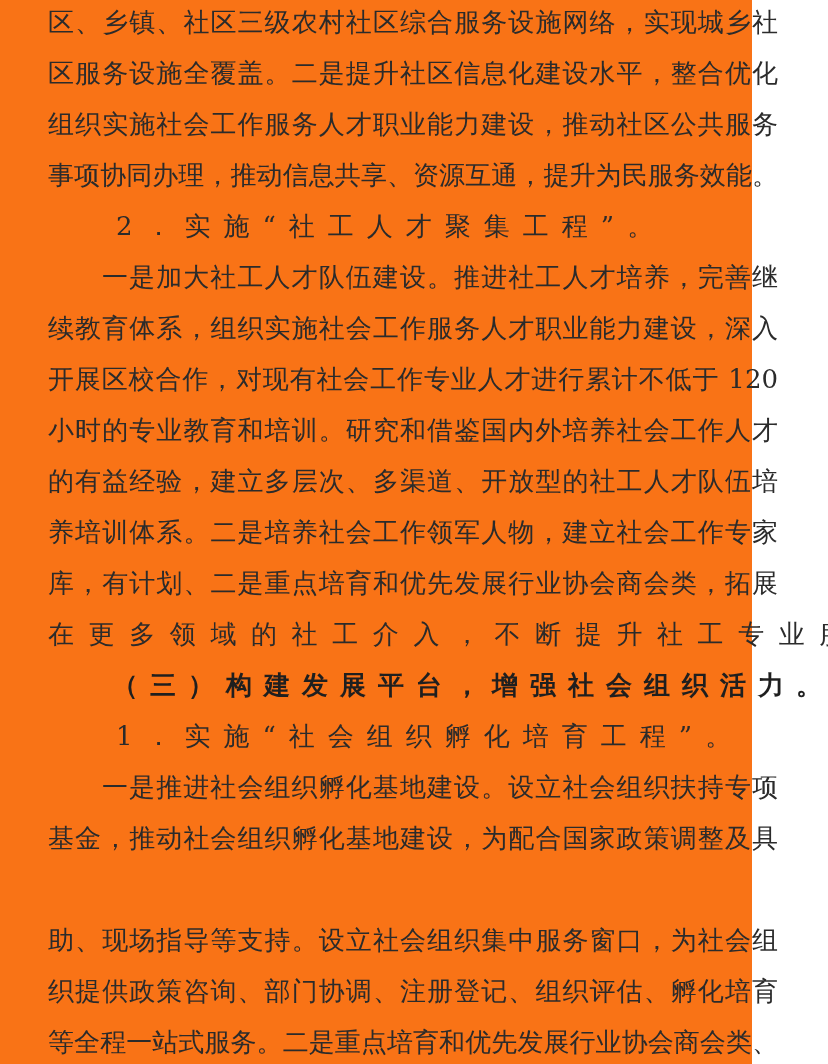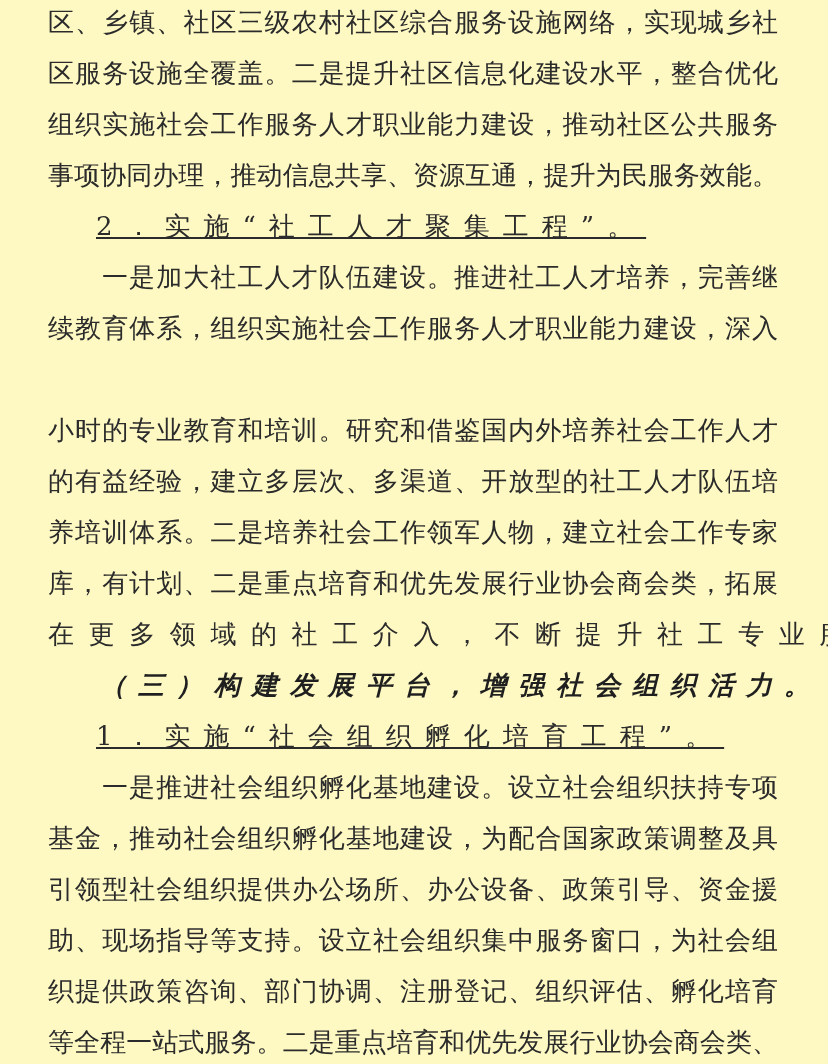--- a/index.html
+++ b/index.html
@@ -10,23 +10,23 @@
     body {
       width: 828px;
       height: 1064px;
       overflow: hidden;
       position: relative;
     }
     .page {
       position: absolute;
       left: 0;
       top: 0;
-      width: 828px;
+      width: 752px;
       height: 1064px;
-      background: #fef9c3;
+      background: #f97316;
     }
     .line {
       position: absolute;
       left: 48px;
       width: 730px;
       height: 40px;
       font-family: "DejaVu Serif", "Liberation Serif", serif;
       font-size: 26px;
       line-height: 40px;
       color: #2b2b2b;
@@ -37,59 +37,57 @@
     }
     .line.last {
       text-align-last: left;
       letter-spacing: 14.6px;
     }
     .line.indent {
       left: 102px;
       width: 676px;
     }
     .line.heading {
-      left: 100px;
+      left: 112px;
       width: 666px;
       font-weight: bold;
       color: #1f1f1f;
       text-align-last: left;
       letter-spacing: 12px;
-      font-style: italic;
     }
     .line.sub {
-      left: 96px;
+      left: 116px;
       width: 678px;
       text-align-last: left;
       letter-spacing: 13px;
-      text-decoration: underline;
     }
   </style>
 </head>
 <body>
 
 <div class="page">
   <div class="line" style="top:2px">区、乡镇、社区三级农村社区综合服务设施网络，实现城乡社</div>
   <div class="line" style="top:53px">区服务设施全覆盖。二是提升社区信息化建设水平，整合优化</div>
   <div class="line" style="top:104px">组织实施社会工作服务人才职业能力建设，推动社区公共服务</div>
   <div class="line" style="top:155px">事项协同办理，推动信息共享、资源互通，提升为民服务效能。</div>
 
   <div class="line sub" style="top:206px">2．实施“社工人才聚集工程”。</div>
 
   <div class="line indent" style="top:257px">一是加大社工人才队伍建设。推进社工人才培养，完善继</div>
   <div class="line" style="top:308px">续教育体系，组织实施社会工作服务人才职业能力建设，深入</div>
+  <div class="line" style="top:359px">开展区校合作，对现有社会工作专业人才进行累计不低于 120</div>
   <div class="line" style="top:410px">小时的专业教育和培训。研究和借鉴国内外培养社会工作人才</div>
   <div class="line" style="top:461px">的有益经验，建立多层次、多渠道、开放型的社工人才队伍培</div>
   <div class="line" style="top:512px">养培训体系。二是培养社会工作领军人物，建立社会工作专家</div>
   <div class="line" style="top:563px">库，有计划、二是重点培育和优先发展行业协会商会类，拓展</div>
   <div class="line last" style="top:614px">在更多领域的社工介入，不断提升社工专业服务水平。</div>
 
   <div class="line heading" style="top:665px">（三）构建发展平台，增强社会组织活力。</div>
 
   <div class="line sub" style="top:716px">1．实施“社会组织孵化培育工程”。</div>
 
   <div class="line" style="top:818px">基金，推动社会组织孵化基地建设，为配合国家政策调整及具</div>
   <div class="line indent" style="top:767px">一是推进社会组织孵化基地建设。设立社会组织扶持专项</div>
-  <div class="line" style="top:869px">引领型社会组织提供办公场所、办公设备、政策引导、资金援</div>
   <div class="line" style="top:920px">助、现场指导等支持。设立社会组织集中服务窗口，为社会组</div>
   <div class="line" style="top:971px">织提供政策咨询、部门协调、注册登记、组织评估、孵化培育</div>
   <div class="line" style="top:1022px">等全程一站式服务。二是重点培育和优先发展行业协会商会类、</div>
 
 </div>
 
 </body></html>

